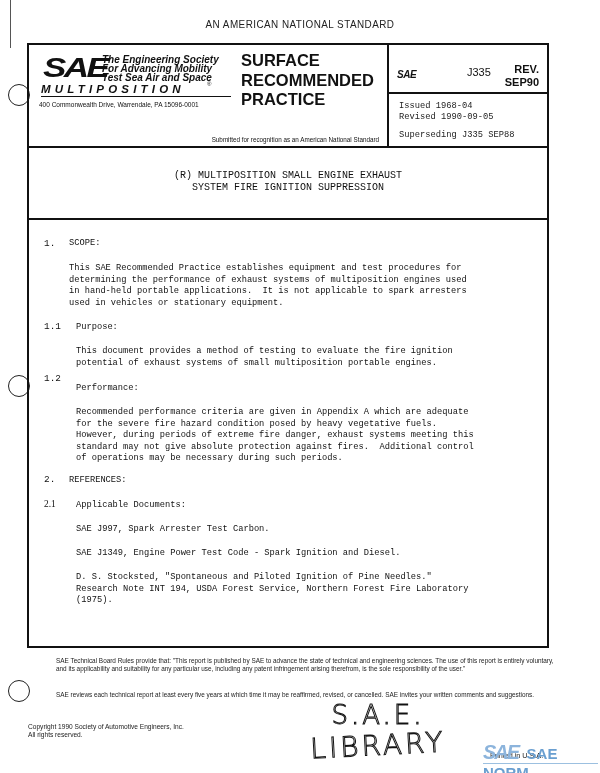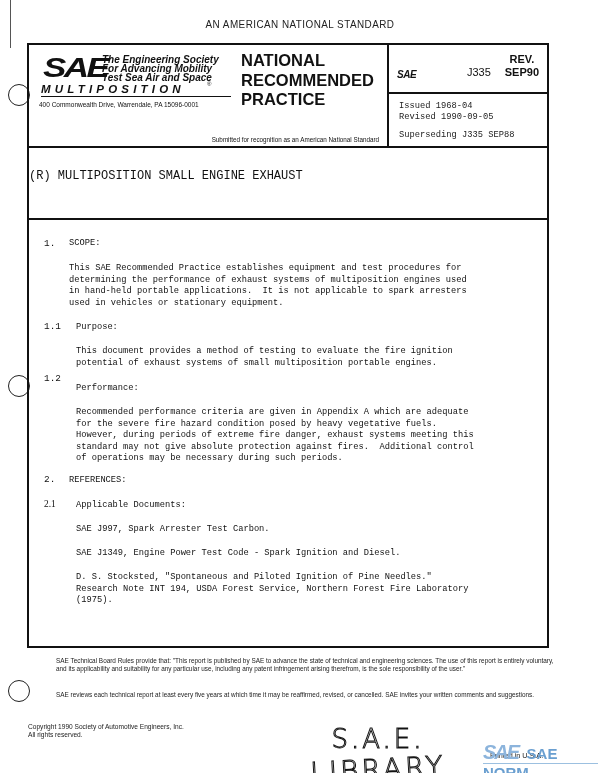--- a/index.html
+++ b/index.html
@@ -22,34 +22,34 @@
   .logo-tagline { position: absolute; left: 73px; top: 10px; font-size: 10px; font-weight: bold; font-style: italic; line-height: 9px; color: #111; }
   .logo-intl { position: absolute; left: 12px; top: 38px; font-size: 11.5px; font-weight: bold; font-style: italic; letter-spacing: 4.2px; color: #111; border-bottom: 1px solid #111; width: 190px; line-height: 13px; }
   .logo-reg { position: absolute; left: 178px; top: 36px; font-size: 6px; }
   .logo-address { position: absolute; left: 10px; top: 56px; font-size: 6.5px; color: #111; }
 
   .doc-type { position: absolute; left: 212px; top: 6px; font-size: 16.5px; font-weight: bold; line-height: 19.5px; color: #111; }
   .submitted { position: absolute; right: 8px; bottom: 3px; font-size: 6.3px; color: #111; }
 
   .hr-sae { position: absolute; left: 8px; top: 24px; font-size: 10px; font-weight: 900; font-style: italic; letter-spacing: -0.5px; }
   .hr-num { position: absolute; left: 56px; top: 21px; font-size: 11px; font-weight: normal; margin-left: 22px; }
-  .hr-rev { position: absolute; right: 8px; top: 8px; font-size: 11px; font-weight: bold; text-align: center; line-height: 13px; margin-left: 8px; }
+  .hr-rev { position: absolute; right: 8px; top: 18px; font-size: 11px; font-weight: bold; text-align: right; line-height: 13px; margin-left: 8px; }
   .hr-bottom .mono { position: absolute; left: 10px; font-family: "Liberation Mono", monospace; font-size: 9.5px; color: #222; transform: scaleX(0.92); transform-origin: left; white-space: nowrap; }
 
   .title-box { position: absolute; left: 0; top: 103px; width: 518px; height: 72px; border-bottom: 2px solid #111; }
-  .doc-title { position: absolute; left: 0; top: 22px; width: 518px; font-family: "Liberation Mono", monospace; font-size: 12px; line-height: 12px; color: #111; }
+  .doc-title { position: absolute; left: 0; top: 22px; width: 518px; text-align: center; font-family: "Liberation Mono", monospace; font-size: 10px; line-height: 12px; color: #111; }
 
   .body { position: absolute; left: 0; top: 175px; width: 518px; }
   .mono-text { font-family: "Liberation Mono", monospace; font-size: 9.4px; color: #111; line-height: 11.5px; white-space: pre; position: absolute; transform: scaleX(0.93); transform-origin: left; }
   .sec-num { position: absolute; font-family: "Liberation Mono", monospace; font-size: 9.4px; color: #111; }
 
   .footer-notice { position: absolute; left: 56px; font-size: 6.4px; line-height: 8.3px; color: #222; width: 500px; }
   .copyright { position: absolute; left: 28px; top: 723px; font-size: 6.6px; line-height: 8px; color: #222; }
   .stamp { position: absolute; left: 303px; top: 700px; width: 150px; text-align: center; font-family: "DejaVu Sans", sans-serif; font-weight: 200; color: #fff; -webkit-text-stroke: 1px #111; letter-spacing: 3px; }
-  .stamp .l1 { font-size: 26px; line-height: 30px; display: block; margin-top: 24px; }
+  .stamp .l1 { font-size: 26px; line-height: 30px; display: block; }
   .stamp .l2 { font-size: 28px; line-height: 32px; display: block; transform: rotate(-3deg); }
   .printed { position: absolute; left: 490px; top: 731px; font-size: 7.2px; color: #222; margin-top: 20px; }
   .sae-norm { position: absolute; left: 483px; top: 741px; }
   .sae-norm .mark { font-size: 20px; font-weight: 900; font-style: italic; color: #8cb4dc; letter-spacing: -2px; display: inline-block; }
   .sae-norm .norm { font-size: 15px; font-weight: bold; color: #6a9fd0; margin-left: 4px; font-family: "Liberation Sans Narrow", "Liberation Sans", sans-serif; }
   .sae-norm .sub { position: absolute; left: 0; top: 22px; width: 115px; height: 1px; background: #9cc0e0; }
 </style>
 </head>
 <body>
 
@@ -66,21 +66,21 @@
       <div class="logo-sae">SAE</div>
       <div class="logo-tagline">
         <div>The Engineering Society</div>
         <div>For Advancing Mobility</div>
         <div>Test Sea Air and Space</div>
       </div>
       <div class="logo-intl">MULTIPOSITION</div>
       <div class="logo-reg">®</div>
       <div class="logo-address">400 Commonwealth Drive, Warrendale, PA 15096-0001</div>
       <div class="doc-type">
-        <div>NATIONAL</div>
+        <div>SURFACE</div>
         <div>RECOMMENDED</div>
         <div>PRACTICE</div>
       </div>
       <div class="submitted">Submitted for recognition as an American National Standard</div>
     </div>
     <div class="header-right">
       <div class="hr-top">
         <div class="hr-sae">SAE</div>
         <div class="hr-num">J335</div>
         <div class="hr-rev">
@@ -92,20 +92,21 @@
         <div class="mono" style="top:6px;">Issued  1968-04</div>
         <div class="mono" style="top:17px;">Revised 1990-09-05</div>
         <div class="mono" style="top:35px;">Superseding J335 SEP88</div>
       </div>
     </div>
   </div>
 
   <div class="title-box">
     <div class="doc-title">
       <div>(R) MULTIPOSITION SMALL ENGINE EXHAUST</div>
+      <div>SYSTEM FIRE IGNITION SUPPRESSION</div>
     </div>
   </div>
 
   <div class="body">
     <div class="sec-num" style="left:15px; top:18px;">1.</div>
     <div class="mono-text" style="left:40px; top:17px;">SCOPE:</div>
     <div class="mono-text" style="left:40px; top:42px;">This SAE Recommended Practice establishes equipment and test procedures for
 determining the performance of exhaust systems of multiposition engines used
 in hand-held portable applications.  It is not applicable to spark arresters
 used in vehicles or stationary equipment.</div>

